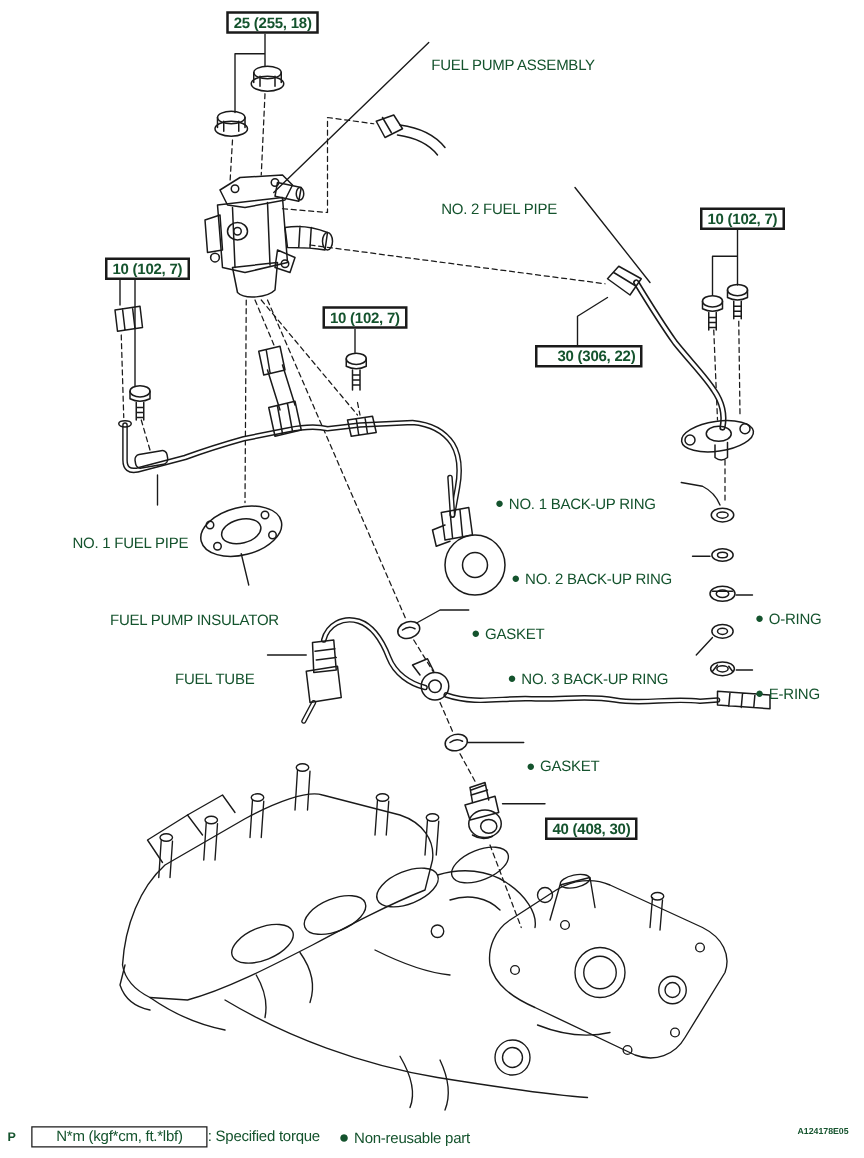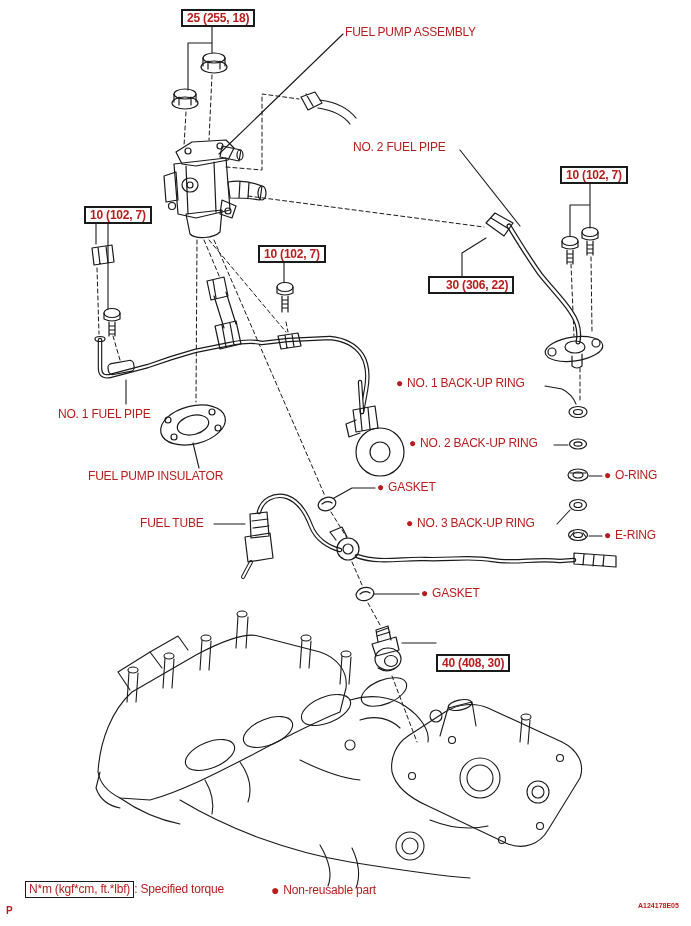--- a/index.html
+++ b/index.html
@@ -1,24 +1,24 @@
 <!DOCTYPE html>
 <html><head>
 <meta charset="utf-8">
 <style>
   html,body{margin:0;padding:0;background:#fff;}
   #page{position:relative;width:691px;height:926px;background:#fff;overflow:hidden;
-        font-family:"Liberation Sans", sans-serif;color:#b91c1c;}
+        font-family:"Liberation Sans", sans-serif;color:#14532d;}
   #art{position:absolute;left:0;top:0;}
-  .lbl{position:absolute;font-size:12px;line-height:13px;white-space:nowrap;letter-spacing:-0.2px;}
+  .lbl{position:absolute;font-size:12px;line-height:13px;white-space:nowrap;letter-spacing:-0.2px;margin-top:20px;}
   .torque{position:absolute;font-size:12px;line-height:12px;font-weight:bold;white-space:nowrap;
           border:2px solid #1a1a1a;background:#fff;padding:1px 4px;letter-spacing:-0.2px;}
   .bul{display:inline-block;font-size:12px;margin-right:4px;transform:translateY(-0.5px);}
   .row{display:flex;align-items:center;}
-  .legendbox{display:inline-block;border:1.5px solid #1a1a1a;padding:1px 3px;background:#fff;}
+  .legendbox{display:inline-block;border:1.5px solid #1a1a1a;padding:1px 19px;background:#fff;}
   .code{position:absolute;font-size:7px;font-weight:bold;letter-spacing:0;}
   .pmark{position:absolute;font-size:10px;font-weight:bold;}
 </style>
 </head>
 <body>
 
 <div id="page">
 
 <svg id="art" width="691" height="926" viewBox="0 0 691 926">
   <g fill="none" stroke="#1a1a1a" stroke-width="1.2" stroke-linecap="round" stroke-linejoin="round">

